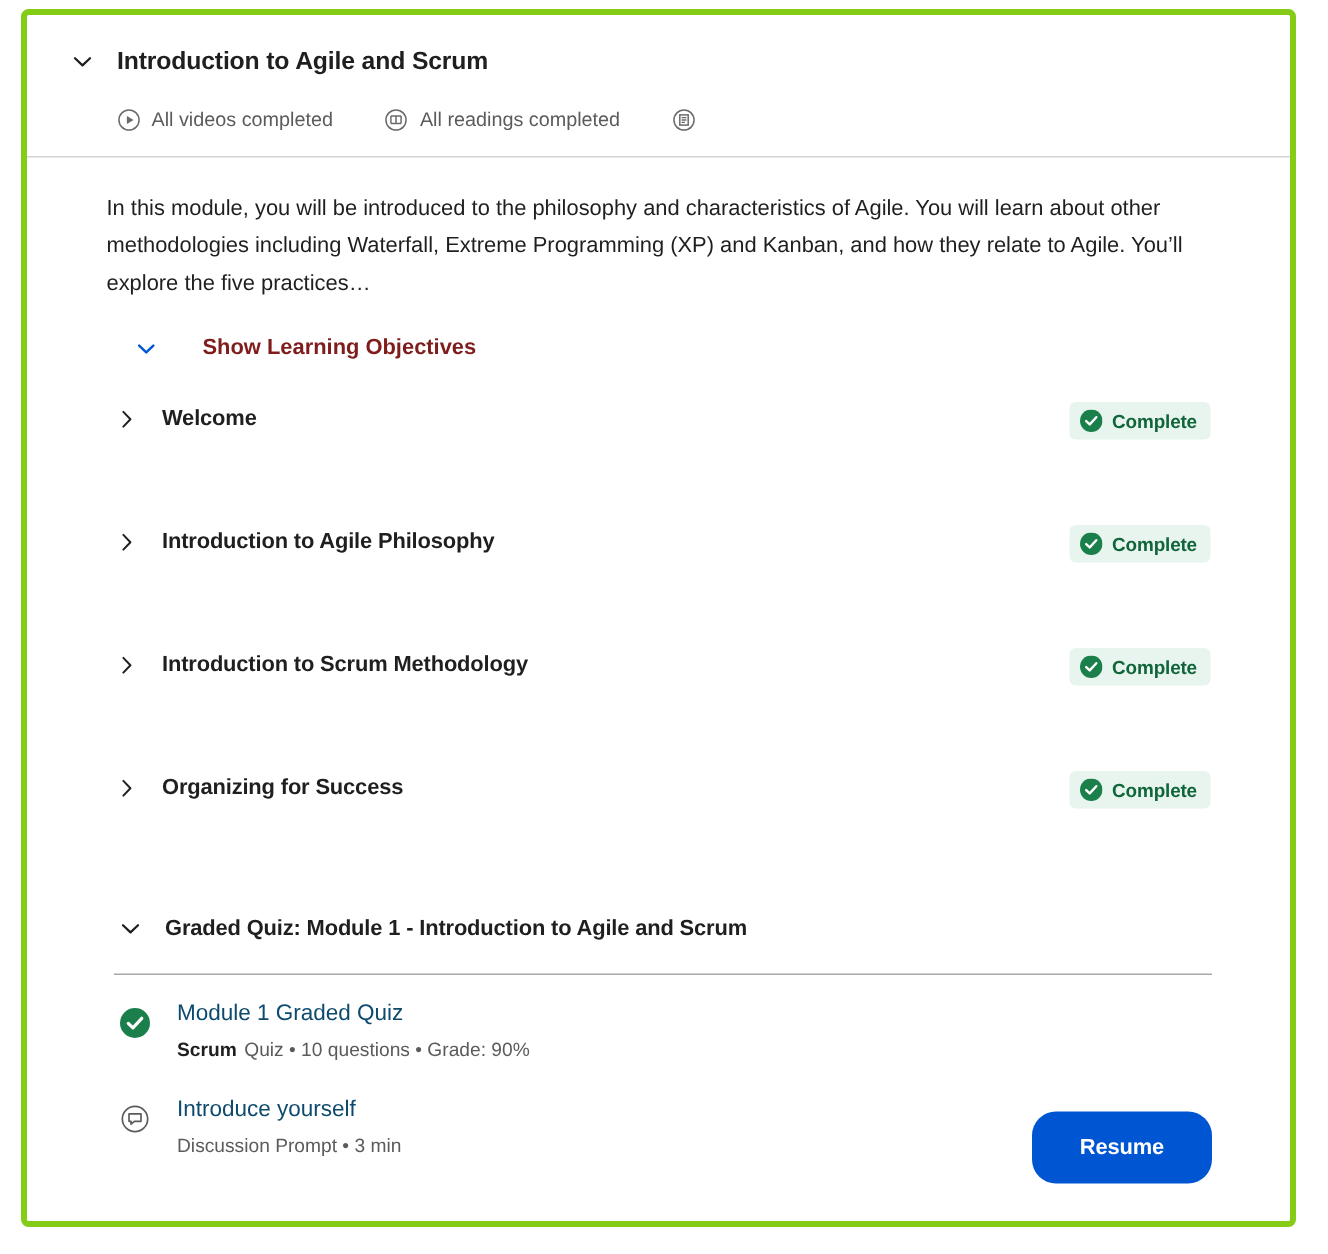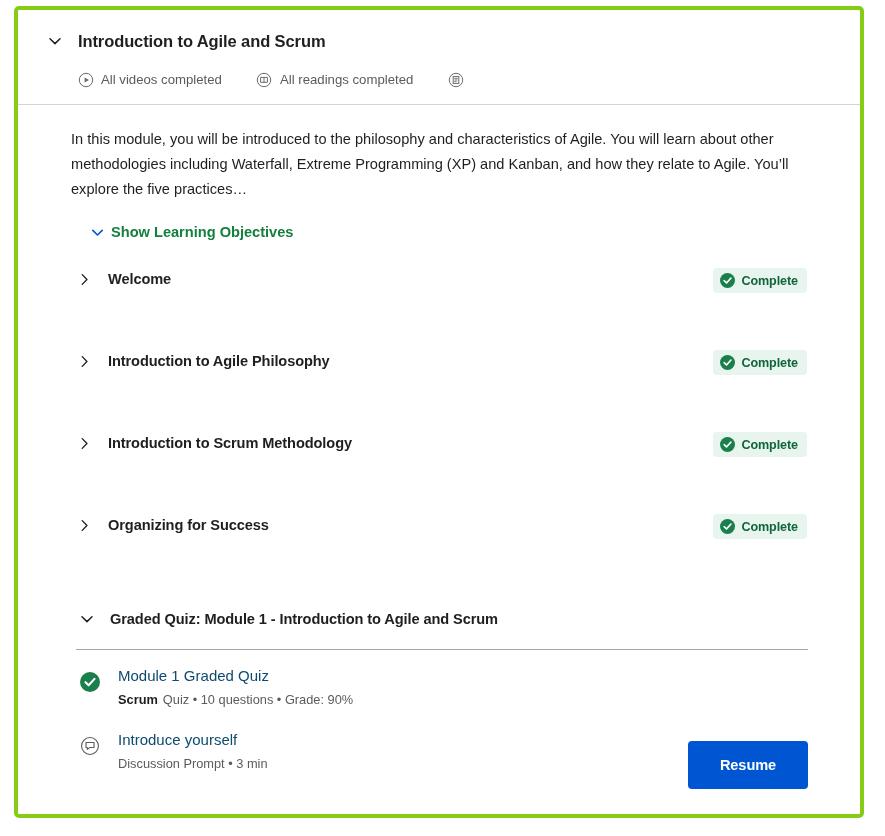--- a/index.html
+++ b/index.html
@@ -101,22 +101,22 @@
   .objectives-row .chev-blue {
     width: 20px;
     height: 20px;
     flex: 0 0 20px;
     display: flex;
     align-items: center;
     justify-content: center;
     color: #0056d2;
   }
   .objectives-label {
-    margin-left: 4px;
-    color: #15803d;
+    margin-left: 28px;
+    color: #7f1d1d;
     font-weight: 700;
     font-size: 14.6px;
   }
 
   
   .lesson-list {
     margin-top: 22px;
   }
   .lesson-row {
     display: flex;
@@ -249,21 +249,21 @@
 
   .resume-button {
     position: absolute;
     right: 52px;
     top: 731px;
     width: 120px;
     height: 48px;
     background: #0056d2;
     color: #ffffff;
     border: none;
-    border-radius: 4px;
+    border-radius: 16px;
     font-family: "Liberation Sans", sans-serif;
     font-size: 14.6px;
     font-weight: 700;
     cursor: pointer;
     letter-spacing: -0.1px;
   }
 </style>
 </head>
 <body>
 

